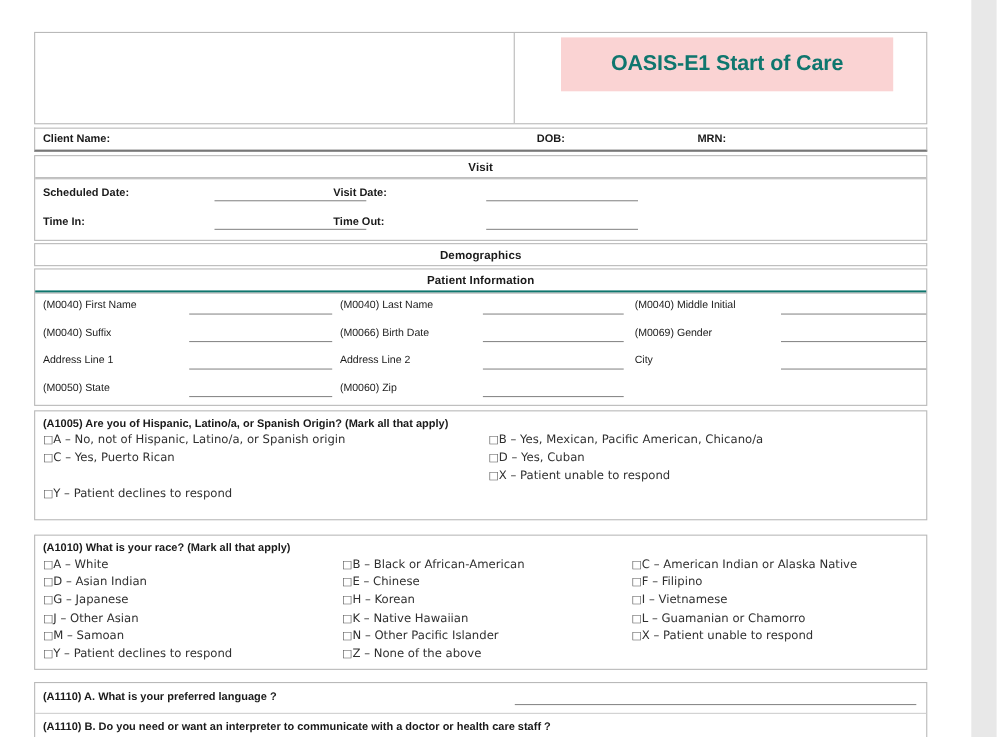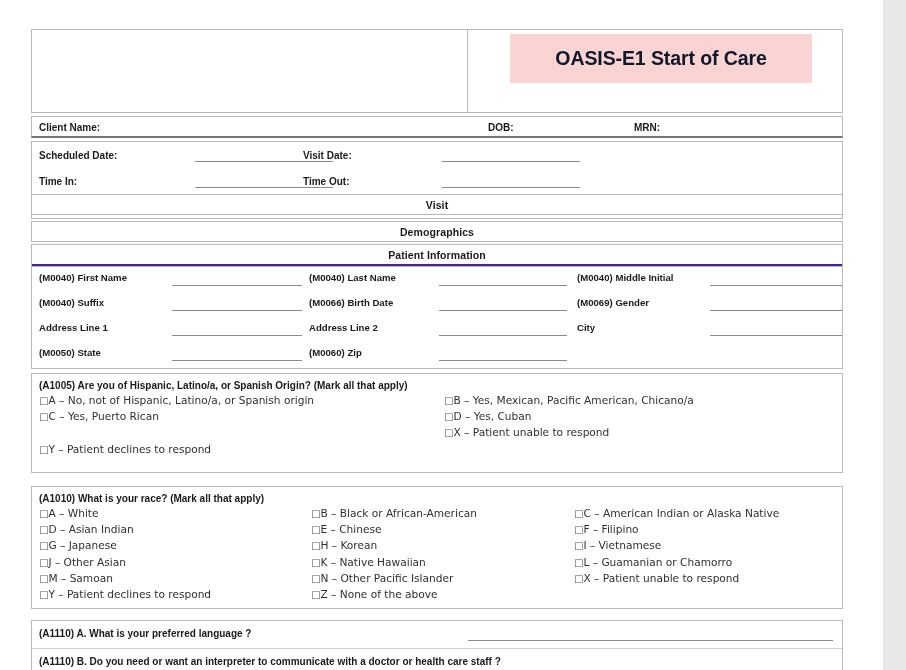--- a/index.html
+++ b/index.html
@@ -80,21 +80,21 @@
     left: 436px; top: 0;
     right: 0; height: 100%;
   }
   #doc-title {
     position: absolute;
     left: 42px;
     top: 4px;
     width: 302px;
     height: 49px;
     background: #fad3d3;
-    color: #0f172a;
+    color: #0f766e;
     font-size: 19.5px;
     font-weight: bold;
     letter-spacing: -.1px;
     display: flex;
     align-items: center;
     justify-content: center;
     text-align: center;
   }
 
   
@@ -120,25 +120,25 @@
   .uline {
     position: absolute;
     height: 0;
     border-bottom: 1.3px solid #8b8b8b;
     bottom: 6px;
   }
 
   
   #demo-banner-block { top: 221px; height: 21px; }
   #patinfo-block { top: 244px; height: 125px; }
-  #patinfo-block .banner { border-bottom: 2px solid #4c1d95; }
+  #patinfo-block .banner { border-bottom: 2px solid #0f766e; }
   .pi-row { position: relative; height: 25px; }
   .pi-lbl {
     position: absolute;
-    font-weight: bold;
+    font-weight: normal;
     font-size: 9.6px;
     white-space: nowrap;
     top: 5px;
   }
 
   
   .qblock { padding: 6px 0 7px 0; }
   .qtitle {
     font-weight: bold;
     font-size: 10px;
@@ -194,35 +194,35 @@
     </div>
   </div>
 
   <div class="block" id="client-block">
     <span class="lbl" style="left:7px;">Client Name:</span>
     <span class="lbl" style="left:456px;">DOB:</span>
     <span class="lbl" style="left:602px;">MRN:</span>
   </div>
 
   <div class="block" id="visit-block">
+    <div class="row banner">Visit</div>
     <div class="row">
       <div class="fieldrow">
         <span class="lbl" style="left:7px;">Scheduled Date:</span>
         <span class="uline" style="left:163px; width:138px;"></span>
         <span class="lbl" style="left:271px;">Visit Date:</span>
         <span class="uline" style="left:410px; width:138px;"></span>
       </div>
       <div class="fieldrow">
         <span class="lbl" style="left:7px;">Time In:</span>
         <span class="uline" style="left:163px; width:138px;"></span>
         <span class="lbl" style="left:271px;">Time Out:</span>
         <span class="uline" style="left:410px; width:138px;"></span>
       </div>
     </div>
-    <div class="row banner">Visit</div>
   </div>
 
   <div class="block" id="demo-banner-block">
     <div class="row banner">Demographics</div>
   </div>
 
   <div class="block" id="patinfo-block">
     <div class="row banner">Patient Information</div>
 
     <div class="row">

